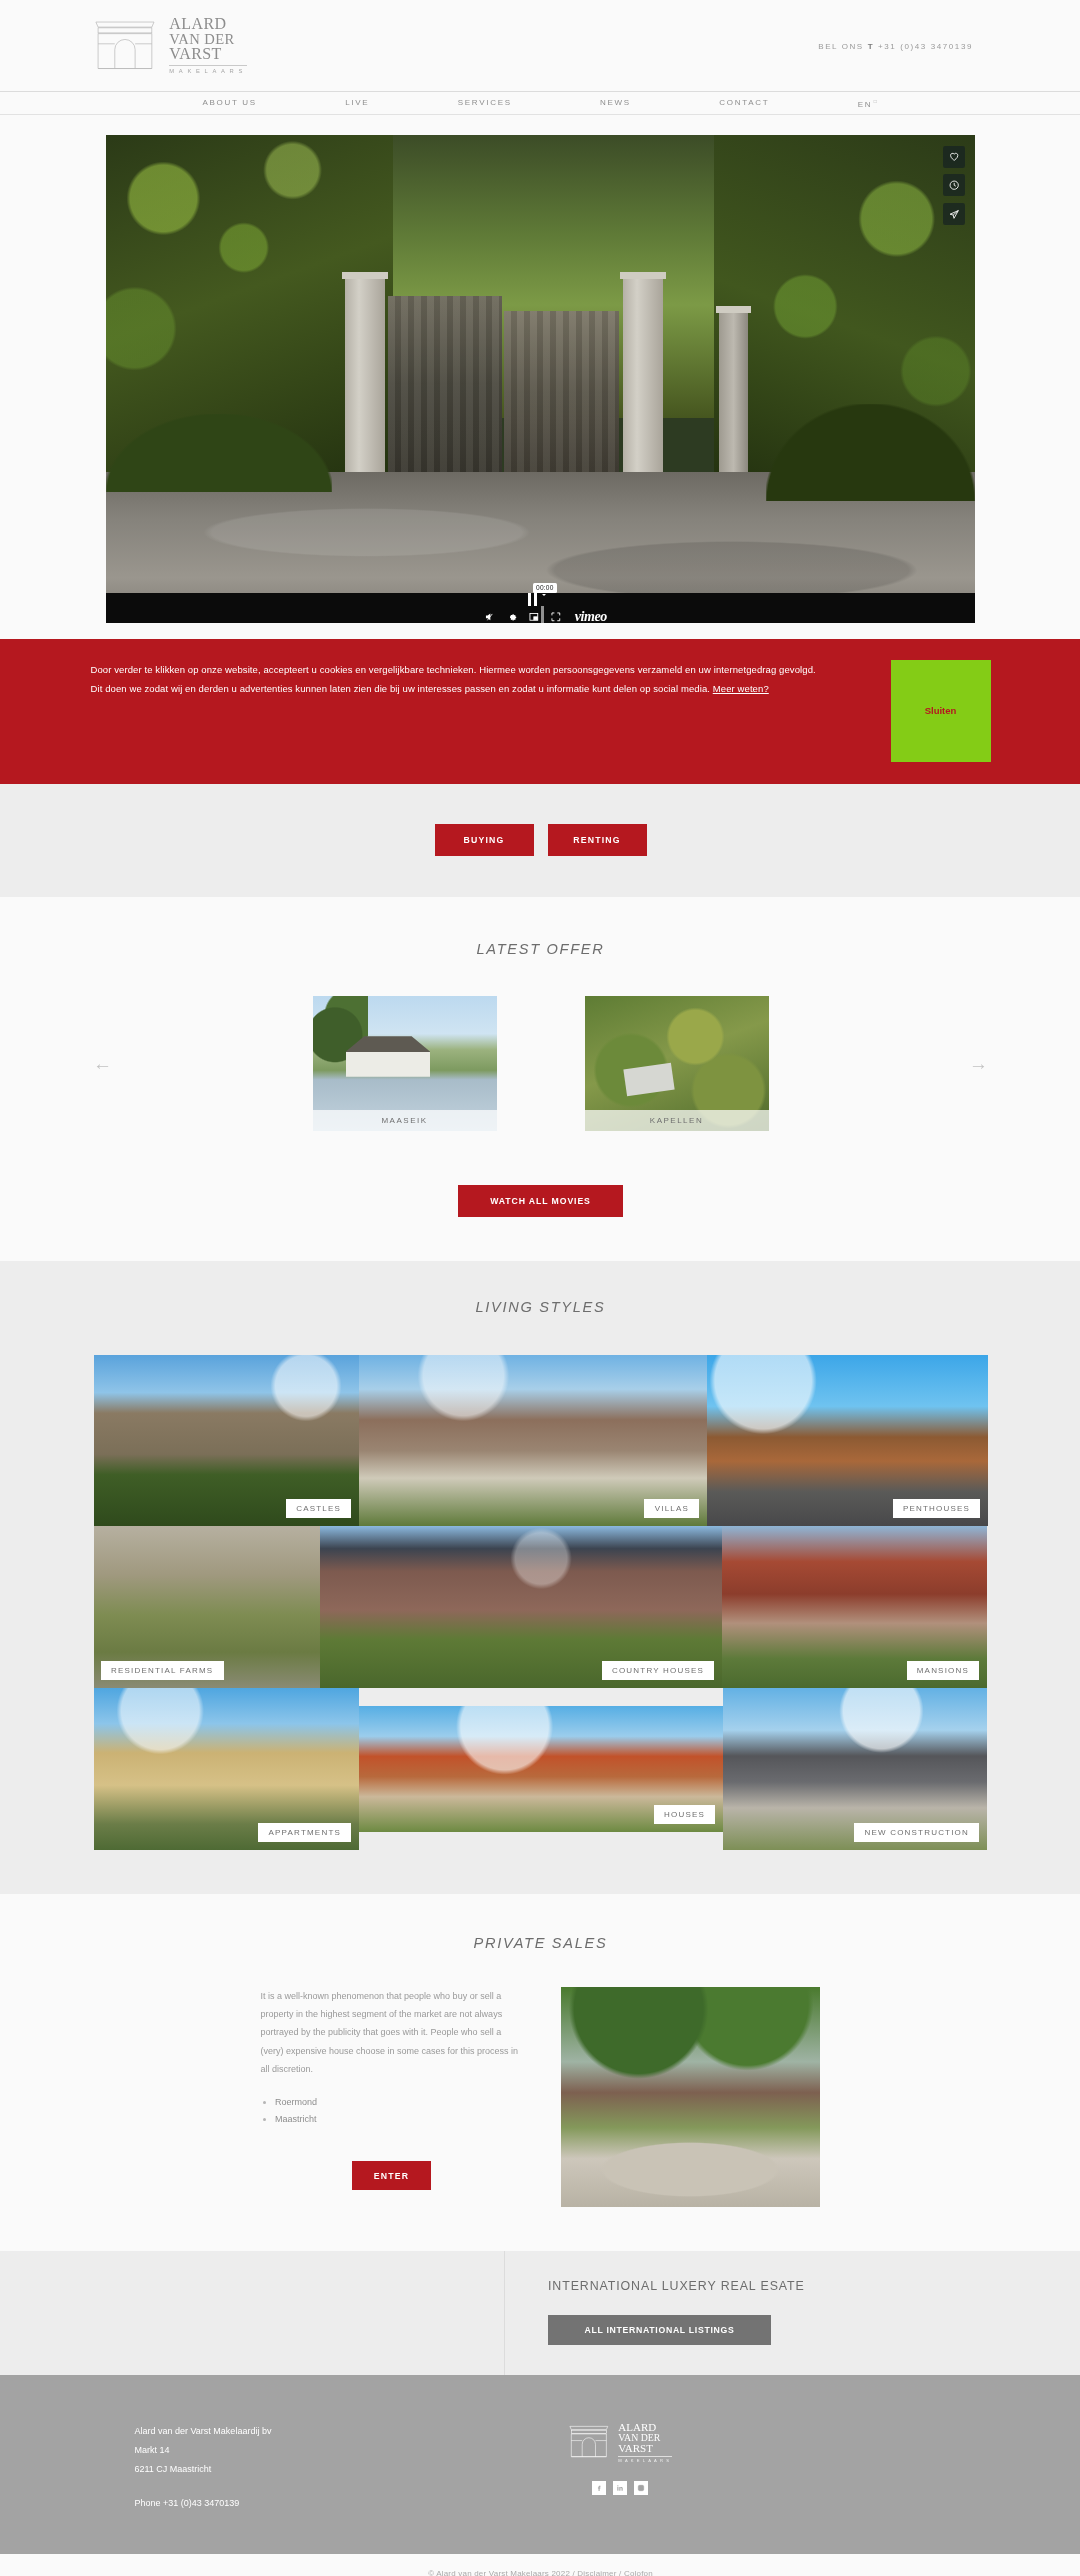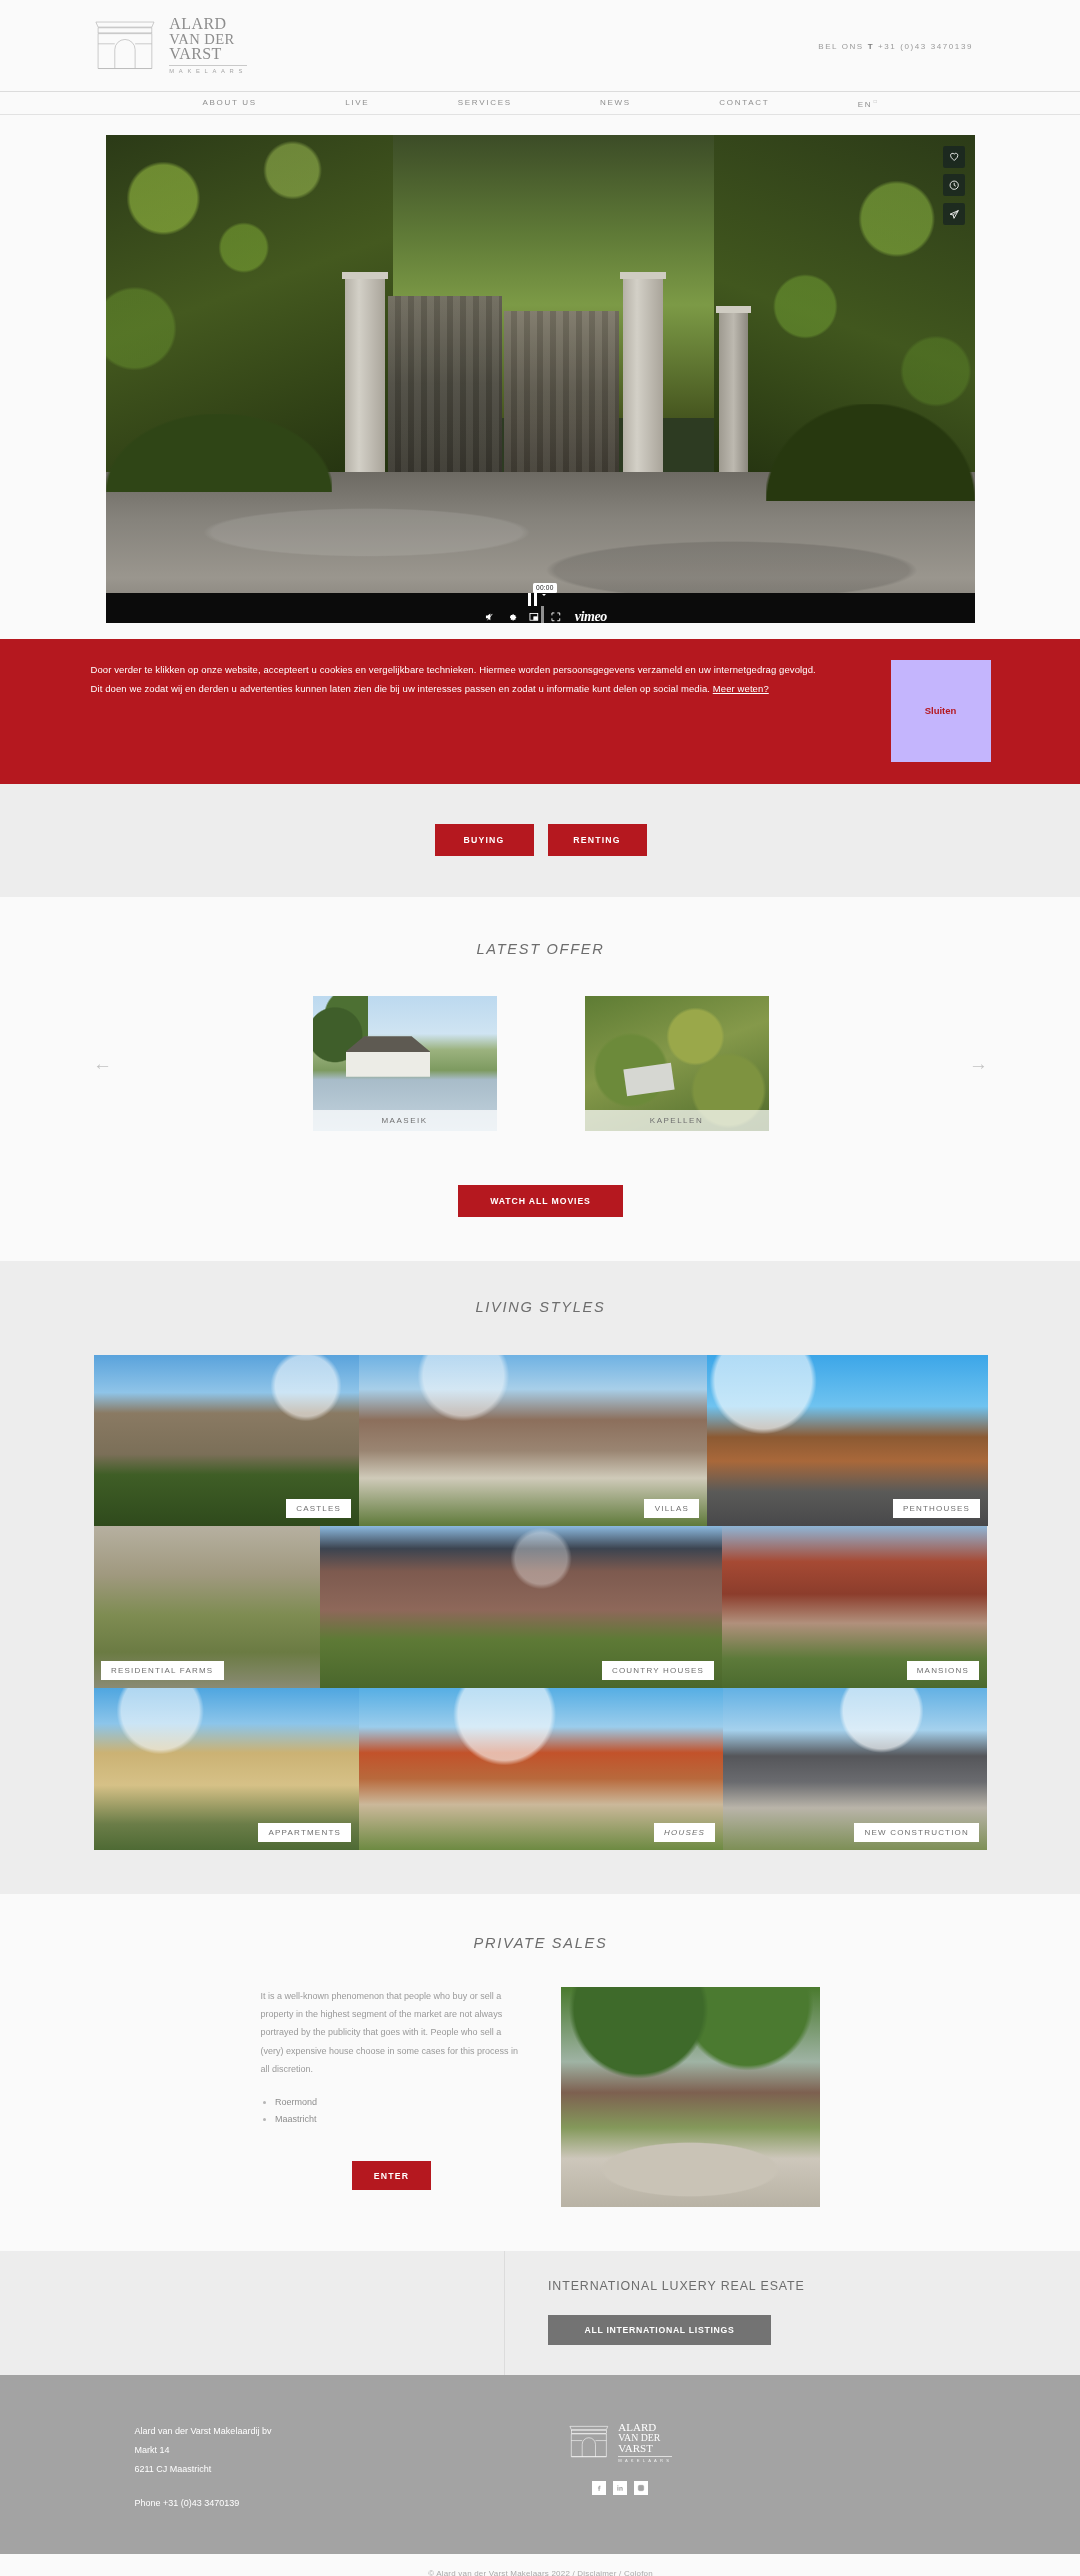--- a/index.html
+++ b/index.html
@@ -199,21 +199,21 @@
   .cookie-inner {
     width: 900px; margin: 0 auto;
     display: flex; align-items: flex-start; justify-content: space-between;
   }
   .cookie-text {
     color: #fff; font-size: 9.5px; line-height: 2.05; max-width: 736px;
     letter-spacing: 0.1px;
   }
   .cookie-text a { color:#fff; text-decoration: underline; }
   .cookie-btn {
-    background:#c4b5fd; color:#b5181f; font-size:9.5px; font-weight:bold;
+    background:#84cc16; color:#b5181f; font-size:9.5px; font-weight:bold;
     width:100px; height:102px; display:flex; align-items:center; justify-content:center;
     cursor:pointer; flex-shrink:0;
   }
 
   
   .buyrent { background:#ededed; padding: 40px 0 41px 0; display:flex; justify-content:center; gap:14px;}
   .btn-red {
     background:#b5181f; color:#fff; font-size:8.7px; letter-spacing:1.2px;
     font-weight:bold; padding:11px 0; width:99px; text-align:center; cursor:pointer;
   }
@@ -296,21 +296,21 @@
     padding: 5.1px 10.2px; white-space:nowrap;
   }
   .tile.left .lab { right:auto; left: 7.3px; }
   .r1 .tile:nth-child(1){ width: 265px; height: 171px;}
   .r1 .tile:nth-child(2){ width: 348px; height: 171px;}
   .r1 .tile:nth-child(3){ width: 281px; height: 171px;}
   .r2 .tile:nth-child(1){ width: 226px; height: 162px;}
   .r2 .tile:nth-child(2){ width: 402px; height: 162px;}
   .r2 .tile:nth-child(3){ width: 265px; height: 162px;}
   .r3 .tile:nth-child(1){ width: 265px; height: 162px;}
-  .r3 .tile:nth-child(2){ width: 364px; height: 162px; font-style: italic;}
+  .r3 .tile:nth-child(2){ width: 364px; height: 126px;}
   .r3 .tile:nth-child(3){ width: 264px; height: 162px;}
 
   .im-castle{background:
     radial-gradient(circle at 80% 18%, rgba(255,255,255,.55) 0 12%, transparent 14%),
     linear-gradient(180deg,#5aa3dc 0%,#8fc4e8 22%, #8a7a63 34%, #7b6f58 58%, #3f5e26 70%, #2f4a1c 100%);}
   .im-villa{background:
     radial-gradient(circle at 30% 12%, rgba(255,255,255,.5) 0 14%, transparent 16%),
     linear-gradient(180deg,#6fb2e3 0%,#a8cfe9 20%, #8c6f5c 38%, #9a8572 56%, #cfcab9 72%, #5f7a3a 100%);}
   .im-penthouse{background:
     radial-gradient(circle at 20% 15%, rgba(255,255,255,.6) 0 18%, transparent 20%),

